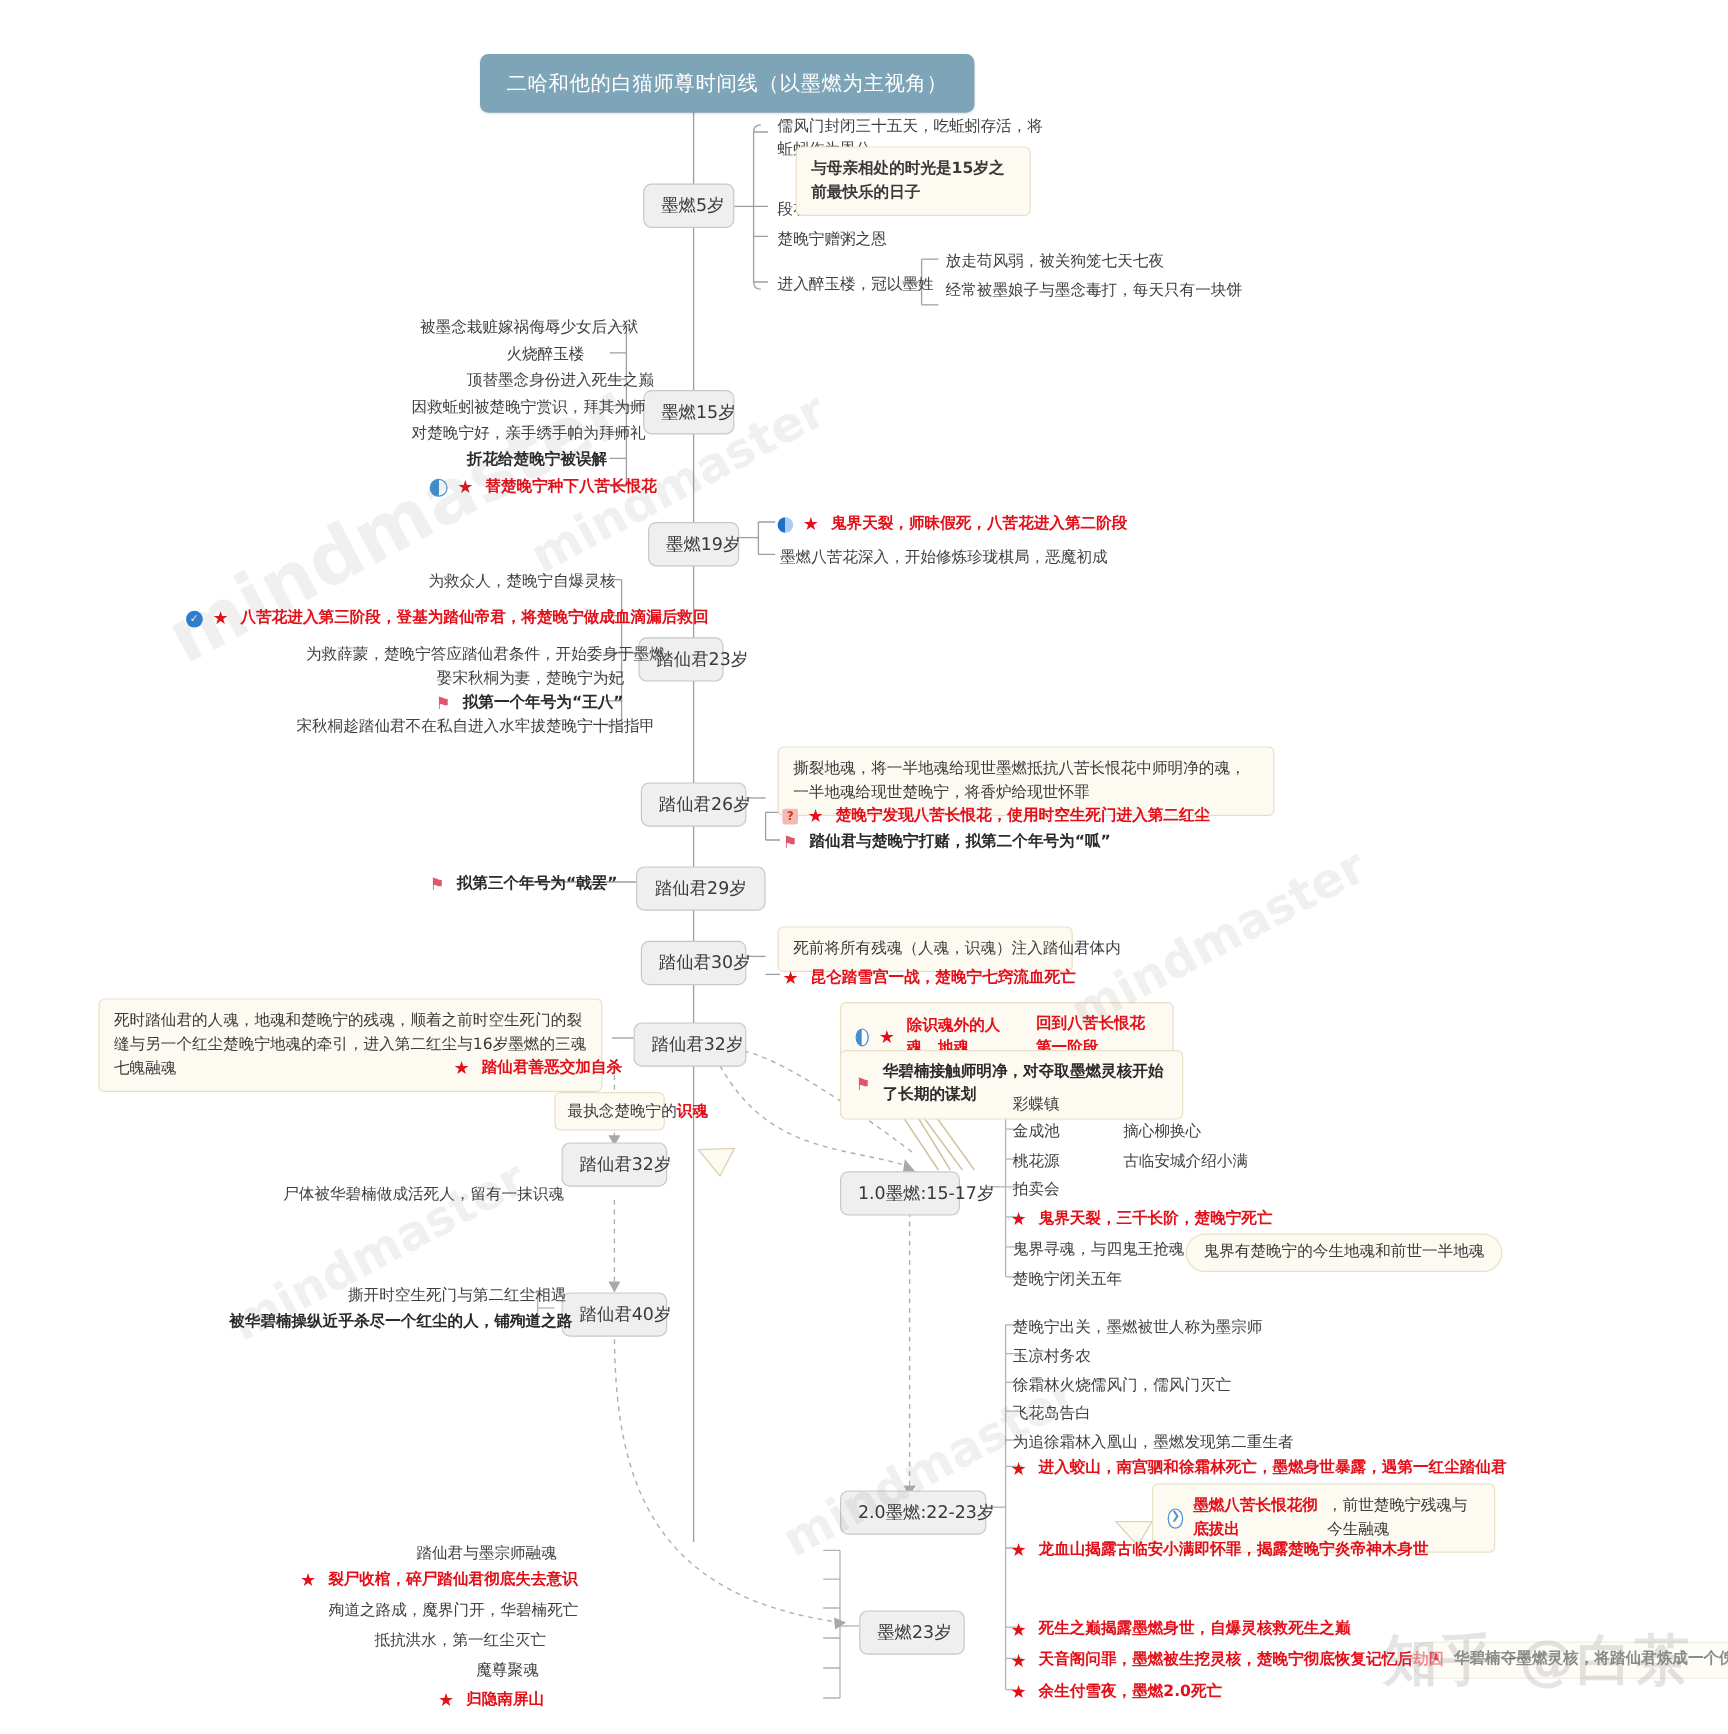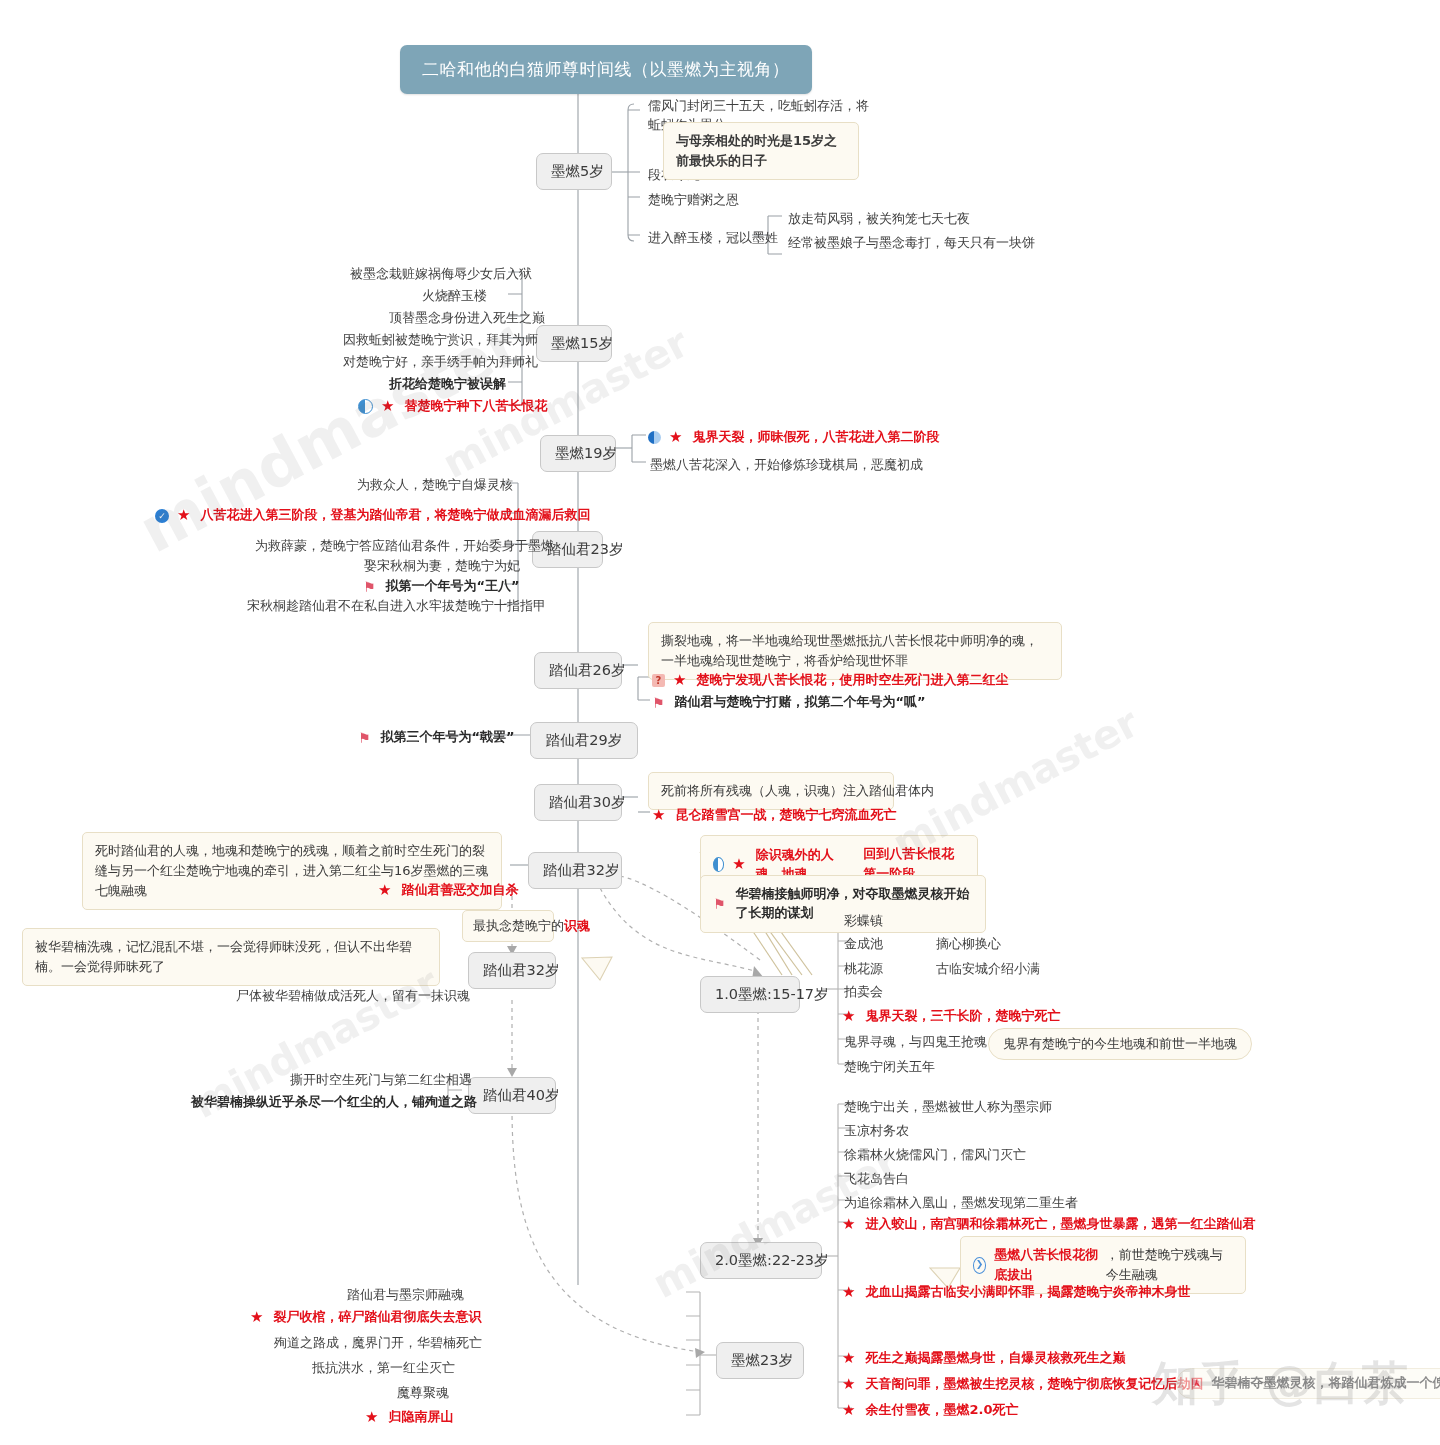--- a/index.html
+++ b/index.html
@@ -308,21 +308,20 @@
   </span>
 </div>
 
 <div class="node subnote" style="left:462px;top:910px;width:92px;text-align:center;background:#fdfaf2;border-color:#e8dfc6;">
   
   <span>最执念楚晚宁的<span class="inline-red">识魂</span></span>
 </div>
 
 <div class="node age-node" style="left:468px;top:952px;width:88px;">踏仙君32岁</div>
 
-<div class="node note" style="left:22px;top:928px;width:418px;">被华碧楠洗魂，记忆混乱不堪，一会觉得师昧没死，但认不出华碧楠。一会觉得师昧死了</div>
 
 <div class="node leaf" style="left:234px;top:986px;">尸体被华碧楠做成活死人，留有一抹识魂</div>
 
 <div class="node age-node" style="left:468px;top:1077px;width:88px;">踏仙君40岁</div>
 
 <div class="node leaf" style="left:288px;top:1070px;">撕开时空生死门与第二红尘相遇</div>
 <div class="node leaf bold" style="left:189px;top:1092px;">被华碧楠操纵近乎杀尽一个红尘的人，铺殉道之路</div>
 
 <div class="node age-node" style="left:700px;top:976px;width:100px;text-align:right;">1.0墨燃:15-17岁</div>
 

